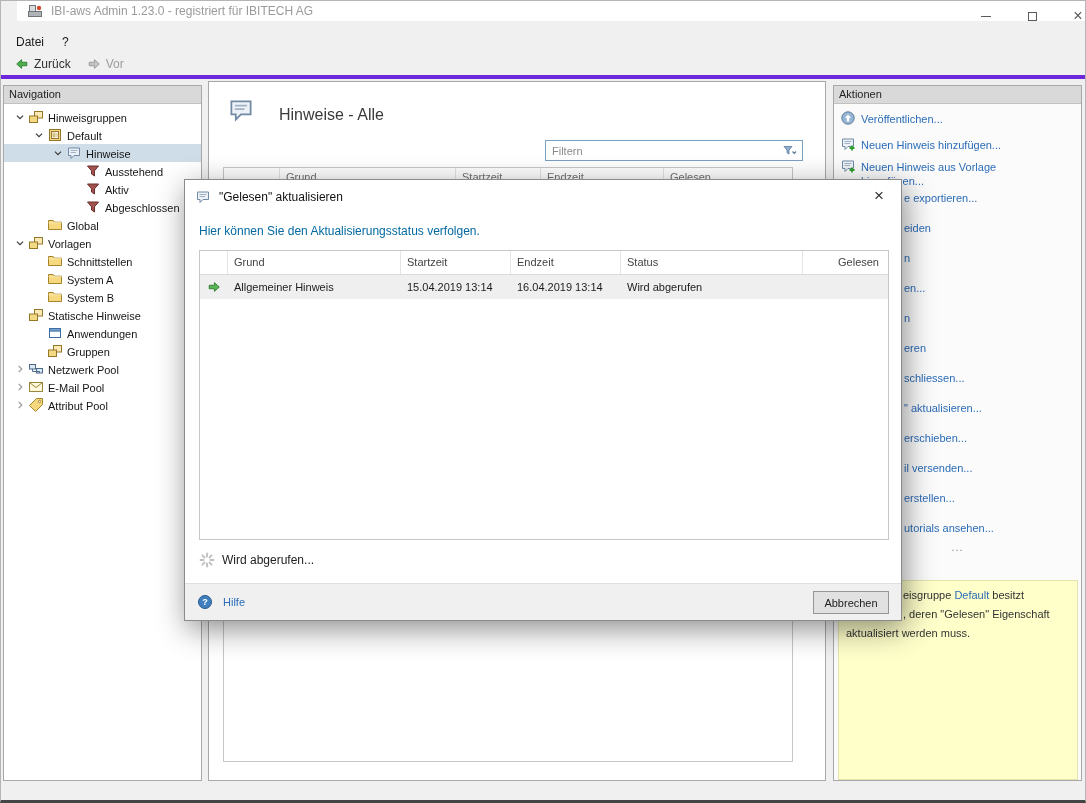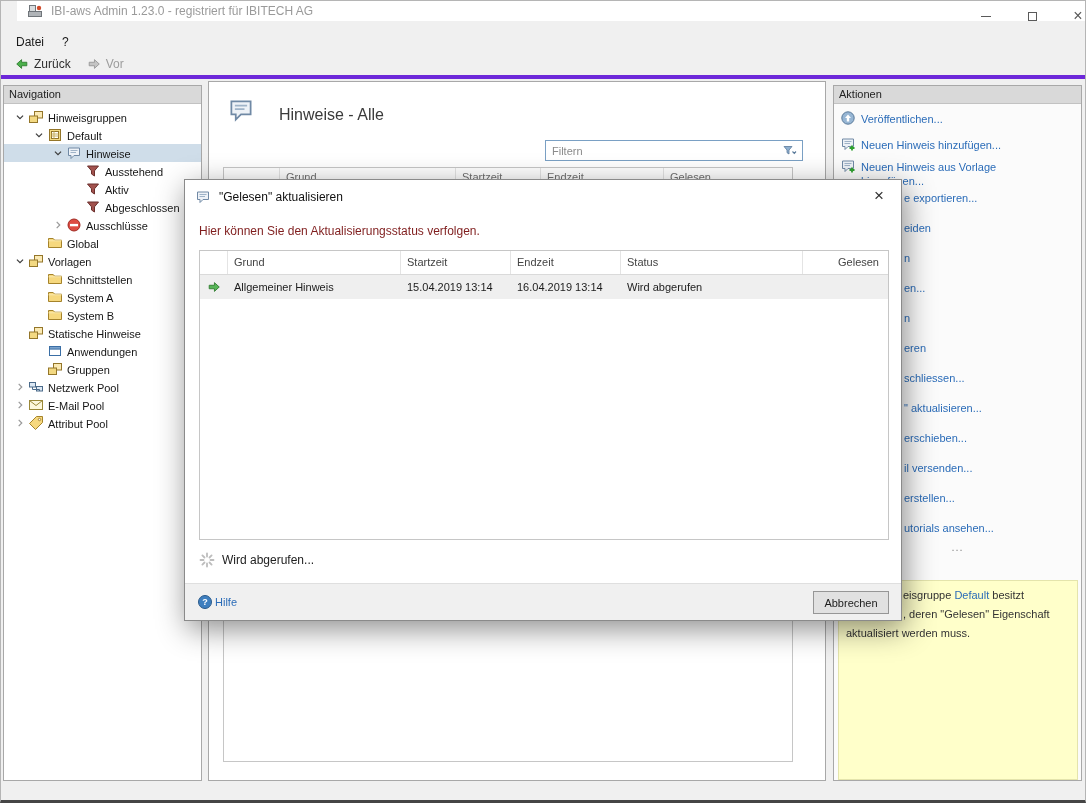--- a/index.html
+++ b/index.html
@@ -74,33 +74,33 @@
   .ilink{color:#2b6cb8;cursor:pointer}
 
   
   .dialog{position:absolute;left:183px;top:178px;width:718px;height:442px;background:#fff;
           border:1px solid #8a8a8a;box-shadow:3px 8px 28px rgba(0,0,0,0.45);z-index:10}
   .dlg-titlebar{position:absolute;left:0;top:0;right:0;height:34px;display:flex;align-items:center;
                 padding-left:10px;gap:8px;background:#fff}
   .dlg-title-text{font-size:12px;color:#111;padding-bottom:1px}
   .dlg-close{position:absolute;right:0;top:0;width:44px;height:31px;display:flex;align-items:center;
              justify-content:center;font-size:17px;color:#333;cursor:pointer}
-  .dlg-desc{position:absolute;left:14px;top:44px;font-size:12px;color:#7f1d1d}
+  .dlg-desc{position:absolute;left:14px;top:44px;font-size:12px;color:#0369a1}
   .dtable{position:absolute;left:14px;top:70px;width:690px;height:290px;border:1px solid #c6c6c6;background:#fff}
   .dhead{display:flex;height:24px;border-bottom:1px solid #dadada;font-size:11px;color:#444}
   .dhc{padding:5px 6px;border-right:1px solid #e4e4e4;overflow:hidden;white-space:nowrap}
   .dw0{width:28px}.dw1{width:173px}.dw2{width:110px}.dw3{width:110px}.dw4{width:182px}
   .dw5{flex:1;border-right:none;text-align:right;padding-right:9px}
   .drow{display:flex;height:24px;background:#efefef;font-size:11px;color:#1c1c1c;align-items:center}
   .drc{padding:0 6px;overflow:hidden;white-space:nowrap}
   .drow .dw0{display:flex;align-items:center;justify-content:center;padding:0}
   .dspinner{position:absolute;left:14px;top:372px;display:flex;align-items:center;gap:7px;
             font-size:12px;color:#222}
   .dlg-footer{position:absolute;left:0;right:0;bottom:0;height:37px;background:#f0f0f0;border-top:1px solid #dfdfdf}
-  .dhelp{position:absolute;left:12px;top:10px;display:flex;gap:2px;align-items:center;font-size:11px;
+  .dhelp{position:absolute;left:12px;top:10px;display:flex;gap:10px;align-items:center;font-size:11px;
          color:#2b6cb8;cursor:pointer}
   .dcancel{position:absolute;right:12px;top:7px;width:76px;height:23px;background:#e1e1e1;
            border:1px solid #969696;font-size:11px;color:#1c1c1c;font-family:"Liberation Sans",sans-serif;cursor:pointer}
 </style>
 </head>
 <body>
 
 <svg width="0" height="0" style="position:absolute">
   <defs>
     <symbol id="sym-app" viewBox="0 0 16 16">
@@ -302,33 +302,20 @@
       </div>
       <div class="trow lvl3">
         <span class="tw"></span>
         <span class="ticon">
             <svg class="i16" viewBox="0 0 16 16">
               <use href="#sym-funnel"></use>
             </svg>
           </span>
         <span class="tlabel">Abgeschlossen</span>
       </div>
-      <div class="trow lvl2">
-        <span class="tw">
-            <svg class="i14" viewBox="0 0 16 16">
-              <use href="#sym-chev-col"></use>
-            </svg>
-          </span>
-        <span class="ticon">
-            <svg class="i16" viewBox="0 0 16 16">
-              <use href="#sym-noentry"></use>
-            </svg>
-          </span>
-        <span class="tlabel">Ausschlüsse</span>
-      </div>
       <div class="trow lvl1">
         <span class="tw"></span>
         <span class="ticon">
             <svg class="i16" viewBox="0 0 16 16">
               <use href="#sym-folder"></use>
             </svg>
           </span>
         <span class="tlabel">Global</span>
       </div>
       <div class="trow lvl0">

